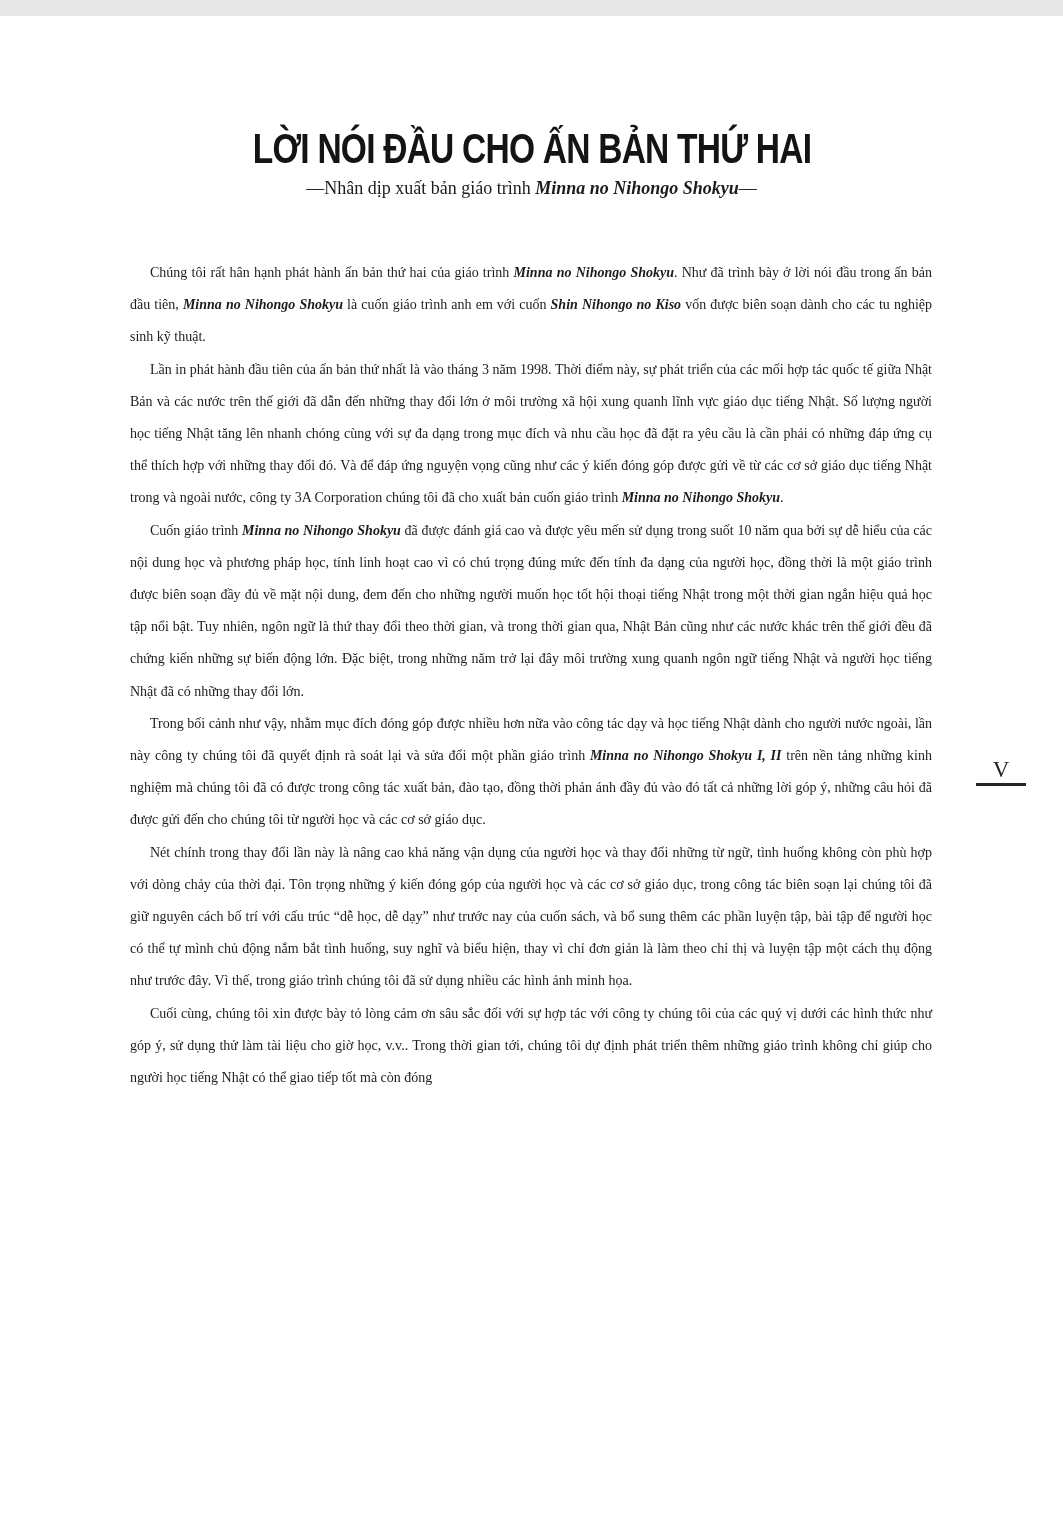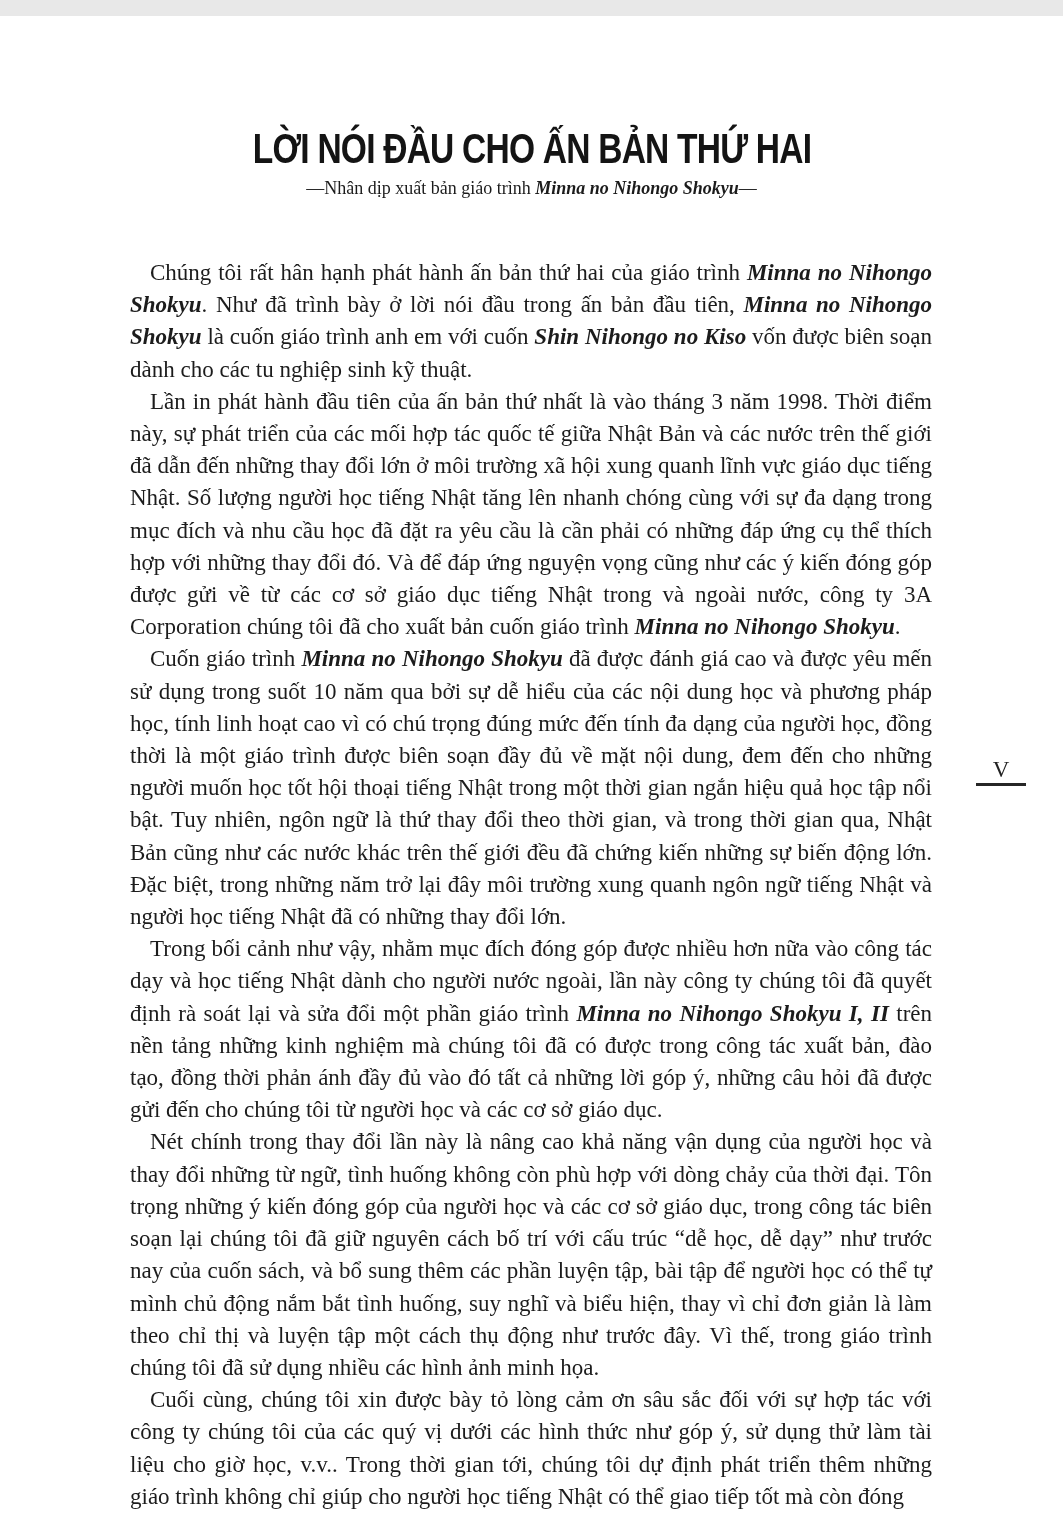--- a/index.html
+++ b/index.html
@@ -48,21 +48,21 @@
   .bi {
     font-weight: bold;
     font-style: italic;
   }
   .body-block {
     position: absolute;
     top: 241px;
     left: 130px;
     width: 802px;
     font-family: "Liberation Serif", "DejaVu Serif", serif;
-    font-size: 23px;
+    font-size: 14px;
     line-height: 32.2px;
     text-align: justify;
     color: #1c1c1c;
   }
   .body-block p.para {
     margin: 0;
     padding: 0;
     text-indent: 20px;
   }
   .page-marker {

